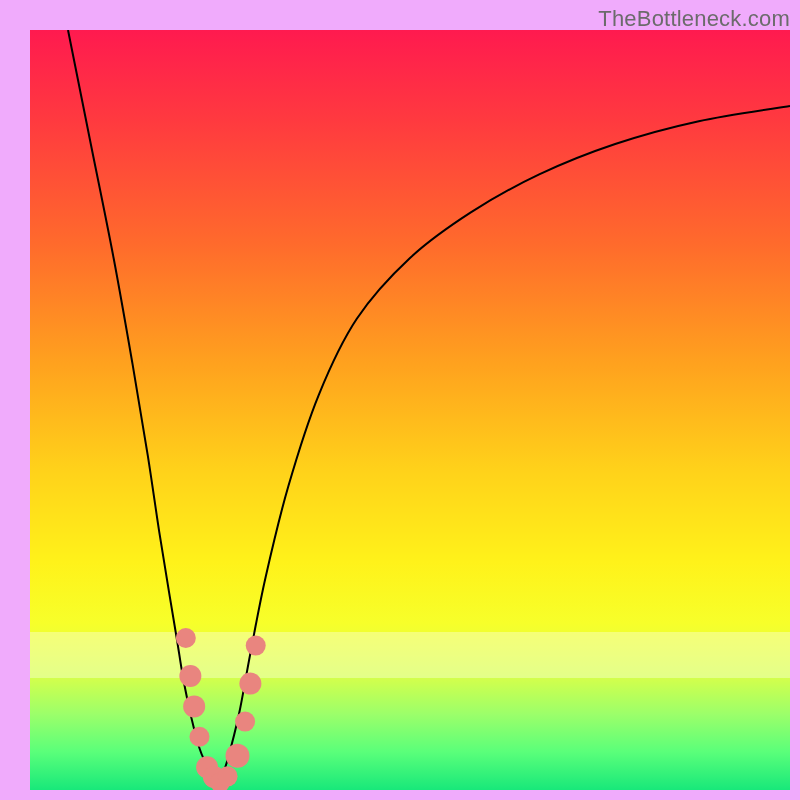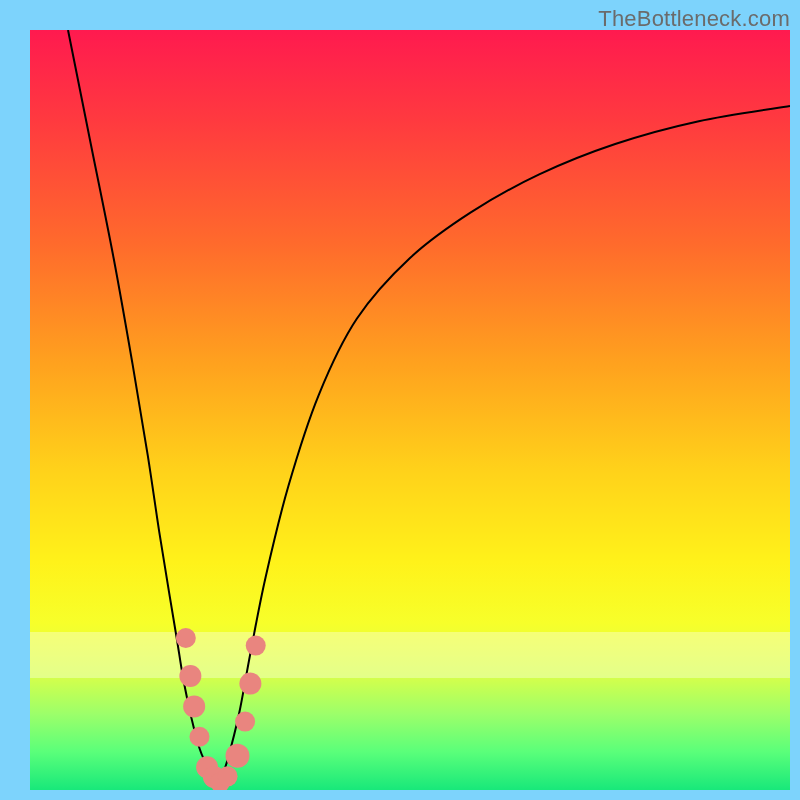--- a/index.html
+++ b/index.html
@@ -10,21 +10,21 @@
     overflow: hidden;
     background: #000;
     font-family: Arial, Helvetica, sans-serif;
   }
   .frame {
     position: absolute;
     left: 0;
     top: 0;
     width: 800px;
     height: 800px;
-    background: #7dd3fc;
+    background: #f0abfc;
   }
   .plot {
     position: absolute;
     left: 30px;
     top: 30px;
     width: 760px;
     height: 760px;
     background: linear-gradient(to bottom,
       #ff1a4f 0%,
       #ff3a3f 12%,

